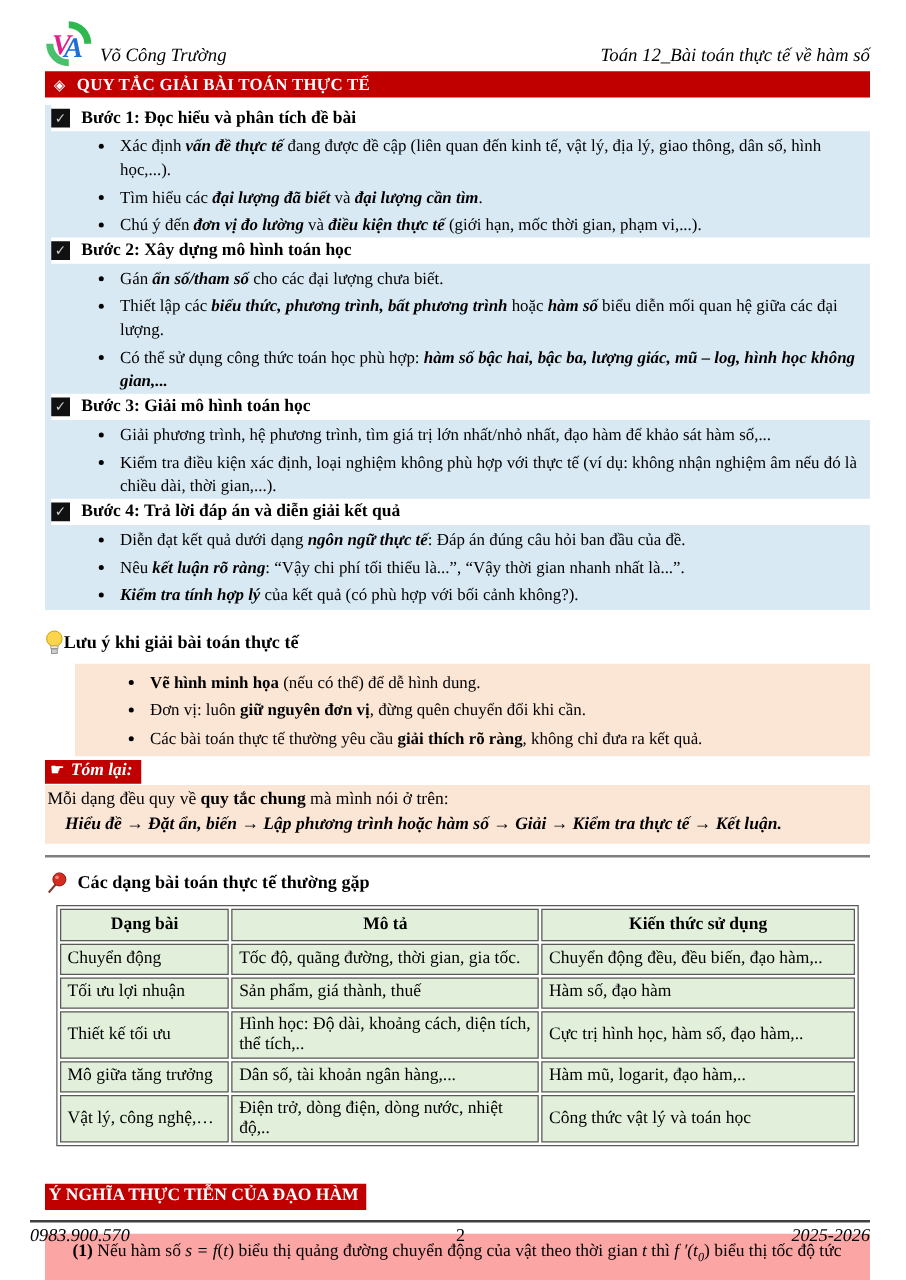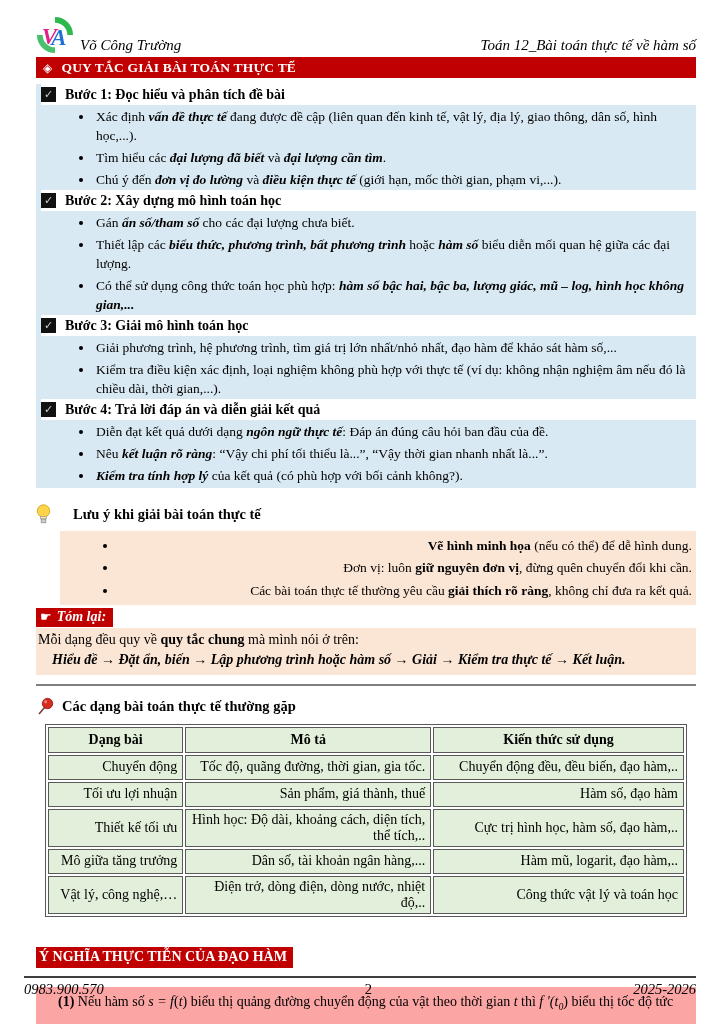--- a/index.html
+++ b/index.html
@@ -28,43 +28,43 @@
               width:15px; height:15px; background:#111; color:#cfcfcf;
               font-size:11px; font-family:"DejaVu Sans",sans-serif; }
   .steps ul, .peach ul { list-style:disc; padding-left:58px; }
   .steps li, .peach li { font-size:13.5px; line-height:19px; padding:1.5px 4px 1.5px 2px; }
   .r-bi { font-weight:bold; font-style:italic; }
   .r-b { font-weight:bold; }
   .r-i, .r-math { font-style:italic; }
   .r-sub { font-style:italic; font-size:0.7em; vertical-align:sub; }
 
   
-  .notes-heading { margin-top:15px; display:flex; align-items:center; gap:22px;
+  .notes-heading { margin-top:15px; display:flex; align-items:center; gap:0;
                    font-weight:bold; font-size:14.5px; height:22px; }
   .peach { background:#FBE5D5; }
-  .notes-box { margin-top:6px; margin-left:24px; padding:3px 0;text-align:right; }
+  .notes-box { margin-top:6px; margin-left:24px; padding:3px 0; }
   .notes-box li { line-height:19.5px; }
 
   .sumlabel { display:inline-flex; align-items:center; gap:5px; margin-top:3px;
               background:#C00000; color:#fff; font-weight:bold; font-style:italic;
               font-size:14px; padding:1px 7px 2px 4px; }
   .hand { font-style:normal; font-size:13px; font-family:"DejaVu Sans",sans-serif; }
   .summary-box { margin-top:1px; padding:2px 6px 5px 2px; font-size:14px; line-height:20px; }
   .summary-line2 { font-weight:bold; font-style:italic; padding-left:14px; font-size:14px; }
 
   .divider { margin:9px 0 0 0; border-top:2px solid #7f7f7f; }
 
   .types-heading { margin-top:9px; display:flex; align-items:center; gap:8px;
                    font-weight:bold; font-size:14.5px; height:24px;text-align:right; }
 
   
   table { margin:5px 0 13px 9px; border-collapse:separate; border-spacing:2px;
           background:#fff; border:1px solid #595959; width:642px; }
   th, td { border:1px solid #595959; background:#E2EFDA; font-size:14px;
-           padding:2px 5px; vertical-align:middle;text-align:right; }
+           padding:2px 5px; vertical-align:middle; }
   th { text-align:center; font-weight:bold; height:26px; }
   td { height:25px; }
   col.c1 { width:137px; } col.c2 { width:250px; } col.c3 { width:255px; }
 
   .banner2 { display:inline-block; margin-top:17px; font-size:14px; padding:2px 6px 3px 3px; }
   .greenpar { background:#fca5a5; padding:2px 8px 6px 8px; font-size:14px;
               line-height:26px;margin-top:19px; }
   .greenpar .ind { display:inline-block; width:14px; }
 
   

